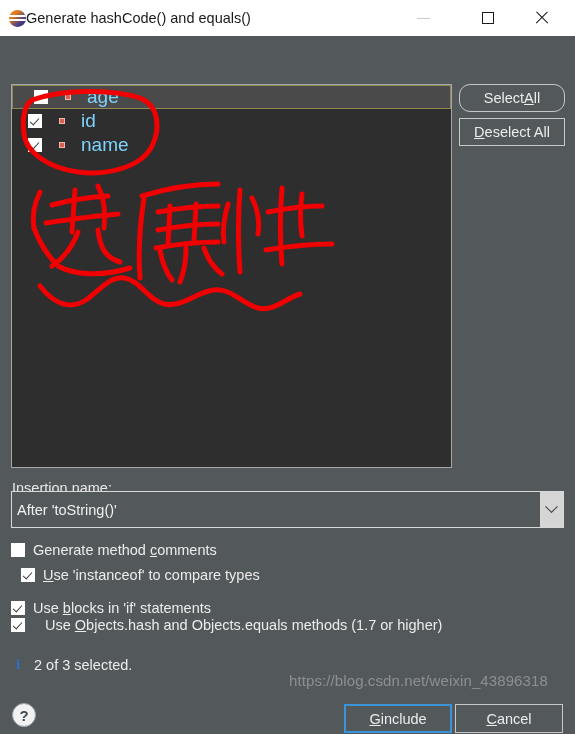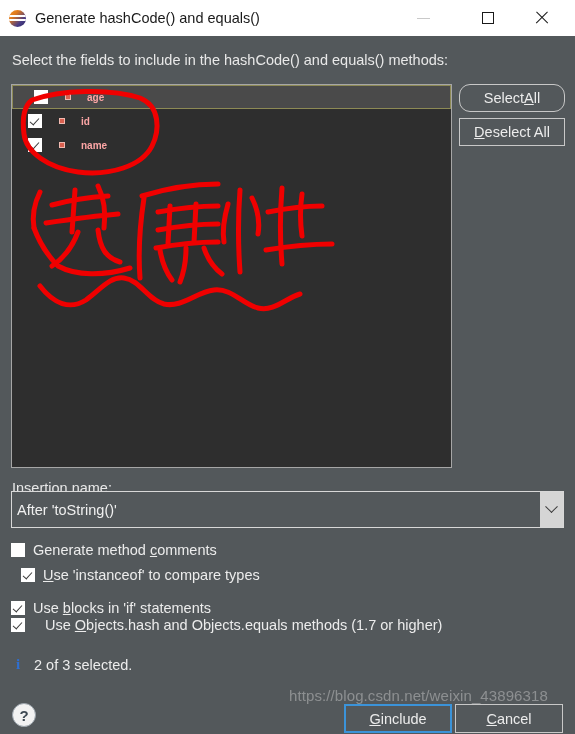--- a/index.html
+++ b/index.html
@@ -43,21 +43,20 @@
   }
   #app-icon::before {
     content: "";
     position: absolute;
     left: 0; right: 0; top: 5px;
     height: 2px;
     background: #ffffff;
     box-shadow: 0 4px 0 0 #ffffff;
   }
   #title-text {
-    margin-left: 9px;
     font-size: 14.5px;
     color: #1a1a1a;
     white-space: nowrap;
   }
   .wbtn {
     position: absolute;
     top: 0;
     height: 36px;
     width: 46px;
     display: flex;
@@ -143,24 +142,23 @@
   .fieldicon {
     width: 6px; height: 6px;
     background: #d9604f;
     border: 1px solid #f0b9b0;
     box-sizing: border-box;
     margin-left: 17px;
     flex: 0 0 auto;
   }
   .fieldname {
     margin-left: 16px;
-    font-size: 10px;
-    color: #fca5a5;
-    white-space: nowrap;
-    font-weight: bold;
+    font-size: 19px;
+    color: #7dd3fc;
+    white-space: nowrap;
   }
 
   
   .sidebtn {
     position: absolute;
     left: 459px;
     width: 106px; height: 28px;
     background: #53585b;
     border: 1px solid #c8c8c8;
     box-sizing: border-box;
@@ -308,21 +306,21 @@
     border: 2px solid #3b93d9;
   }
   #btn-cancel {
     left: 455px;
     border: 1px solid #c8c8c8;
   }
 
   
   #watermark {
     position: absolute;
-    left: 289px; top: 687px;
+    left: 289px; top: 672px;
     font-size: 15px;
     color: rgba(210, 210, 210, 0.45);
     white-space: nowrap;
     letter-spacing: 0.1px;
     pointer-events: none;
     text-align: center;
   }
 
   
   #annotation {
@@ -344,21 +342,20 @@
         <span class="glyph"></span>
       </div>
     <div class="wbtn" id="btn-max">
         <span class="glyph"></span>
       </div>
     <div class="wbtn" id="btn-close">
         <span class="glyph"></span>
       </div>
   </div>
 
-  <div id="prompt">Select the fields to include in the hashCode() and equals() methods:</div>
 
   <div id="fieldlist">
 
     <div class="row focused">
       <span class="cbox"></span>
       <span class="fieldicon"></span>
       <span class="fieldname">age</span>
     </div>
 
     <div class="row">

